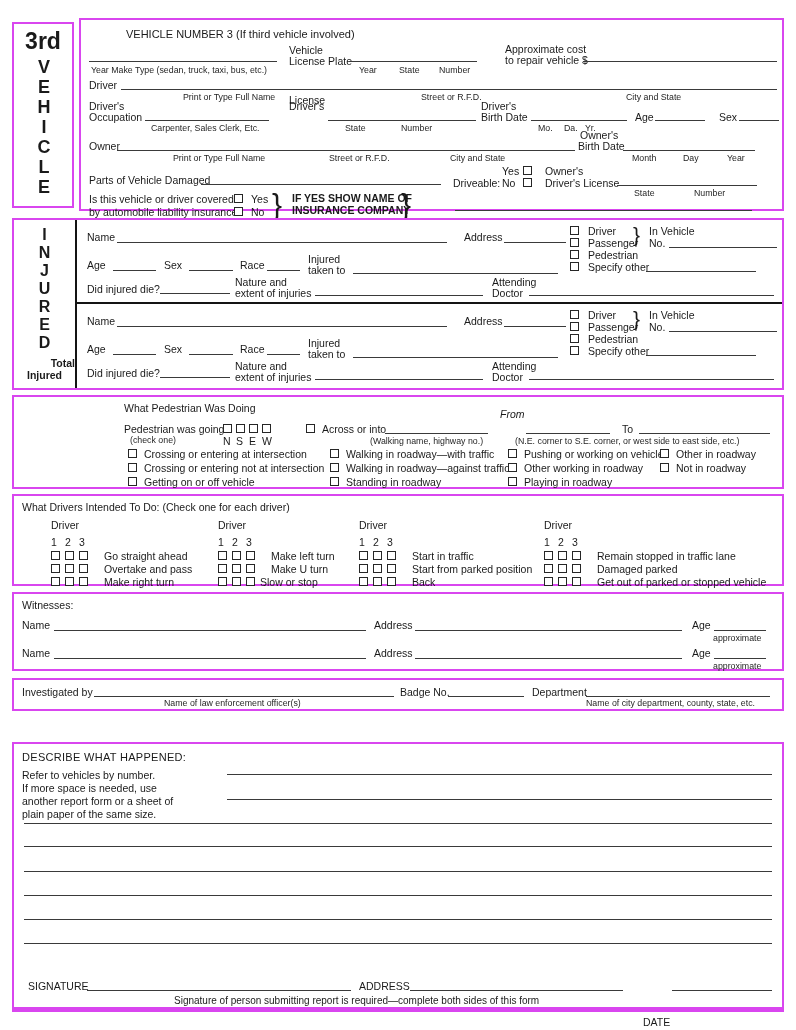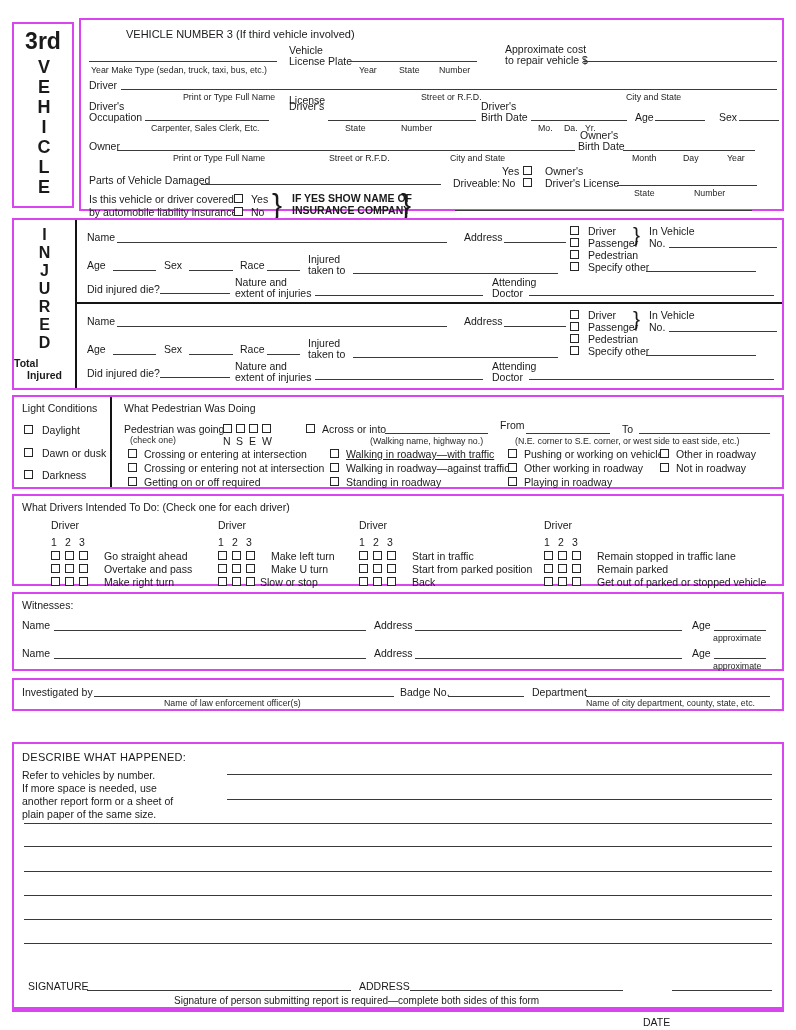--- a/index.html
+++ b/index.html
@@ -116,21 +116,21 @@
     <div class="brace" style="left:191px;top:170px;">}</div>
     <div class="lbl b" style="left:211px;top:173px;">IF YES SHOW NAME OF</div>
     <div class="lbl b" style="left:211px;top:185px;">INSURANCE COMPANY</div>
     <div class="brace" style="left:320px;top:170px;">}</div>
     <div class="ln" style="left:374px;top:189px;width:297px;"></div>
   </div>
 
   <div class="box" style="left:12px;top:218px;width:772px;height:172px;">
     <div style="position:absolute;left:0;top:0;bottom:0;width:63px;border-right:2px solid #141414;">
       <div class="vword" style="left:22px;top:6px;font-size:16px;letter-spacing:1px;">INJURED</div>
-      <div class="lbl b" style="left:0;top:138px;width:61px;text-align:left;">Total</div>
+      <div class="lbl b" style="left:0;top:138px;width:61px;text-align:right;">Total</div>
       <div class="lbl b" style="left:0;top:150px;width:61px;text-align:center;">Injured</div>
     </div>
 
     <div style="position:absolute;left:63px;top:0;right:0;height:84px;border-bottom:2px solid #141414;">
       <div class="lbl" style="left:10px;top:12px;">Name</div>
       <div class="ln" style="left:40px;top:21px;width:330px;"></div>
       <div class="lbl" style="left:387px;top:12px;">Address</div>
       <div class="ln" style="left:427px;top:21px;width:62px;"></div>
       <div class="cb" style="left:493px;top:6px;"></div>
       <div class="lbl" style="left:511px;top:6px;">Driver</div>
@@ -196,60 +196,51 @@
       <div class="lbl" style="left:158px;top:55px;">Nature and</div>
       <div class="lbl" style="left:158px;top:66px;">extent of injuries</div>
       <div class="ln" style="left:238px;top:72px;width:168px;"></div>
       <div class="lbl" style="left:415px;top:55px;">Attending</div>
       <div class="lbl" style="left:415px;top:66px;">Doctor</div>
       <div class="ln" style="left:452px;top:72px;width:245px;"></div>
     </div>
   </div>
 
   <div class="box" style="left:12px;top:395px;width:772px;height:94px;">
-    <div style="position:absolute;left:0;top:0;bottom:0;width:98px;border-right:2px solid #141414;">
-      <div class="lbl" style="left:8px;top:6px;">Light Conditions</div>
-      <div class="cb" style="left:10px;top:28px;"></div>
-      <div class="lbl" style="left:28px;top:28px;">Daylight</div>
-      <div class="cb" style="left:10px;top:51px;"></div>
-      <div class="lbl" style="left:28px;top:51px;">Dawn or dusk</div>
-      <div class="cb" style="left:10px;top:73px;"></div>
-      <div class="lbl" style="left:28px;top:73px;">Darkness</div>
-    </div>
 
     <div class="lbl" style="left:110px;top:6px;">What Pedestrian Was Doing</div>
     <div class="lbl" style="left:110px;top:27px;">Pedestrian was going</div>
     <div class="cb" style="left:209px;top:27px;"></div>
     <div class="cb" style="left:222px;top:27px;"></div>
     <div class="cb" style="left:235px;top:27px;"></div>
     <div class="cb" style="left:248px;top:27px;"></div>
     <div class="lbl sm" style="left:116px;top:39px;">(check one)</div>
     <div class="lbl" style="left:209px;top:39px;">N</div>
     <div class="lbl" style="left:222px;top:39px;">S</div>
     <div class="lbl" style="left:235px;top:39px;">E</div>
     <div class="lbl" style="left:248px;top:39px;">W</div>
     <div class="cb" style="left:292px;top:27px;"></div>
     <div class="lbl" style="left:308px;top:27px;">Across or into</div>
     <div class="ln" style="left:371px;top:35px;width:103px;"></div>
     <div class="lbl sm" style="left:356px;top:40px;">(Walking name, highway no.)</div>
-    <div class="lbl" style="left:486px;top:23px;">From</div>
+    <div class="lbl" style="left:486px;top:12px;font-style:italic;">From</div>
     <div class="ln" style="left:512px;top:35px;width:84px;"></div>
     <div class="lbl" style="left:608px;top:27px;">To</div>
     <div class="ln" style="left:625px;top:35px;width:131px;"></div>
     <div class="lbl sm" style="left:501px;top:40px;">(N.E. corner to S.E. corner, or west side to east side, etc.)</div>
 
     <div class="cb" style="left:114px;top:52px;"></div>
     <div class="lbl" style="left:130px;top:52px;">Crossing or entering at intersection</div>
     <div class="cb" style="left:114px;top:66px;"></div>
     <div class="lbl" style="left:130px;top:66px;">Crossing or entering not at intersection</div>
     <div class="cb" style="left:114px;top:80px;"></div>
-    <div class="lbl" style="left:130px;top:80px;">Getting on or off required</div>
+    <div class="lbl" style="left:130px;top:80px;">Getting on or off vehicle</div>
 
     <div class="cb" style="left:316px;top:52px;"></div>
-    <div class="lbl" style="left:332px;top:52px;text-decoration:underline;">Walking in roadway—with traffic</div>
+    <div class="lbl" style="left:332px;top:52px;">Walking in roadway—with traffic</div>
     <div class="cb" style="left:316px;top:66px;"></div>
     <div class="lbl" style="left:332px;top:66px;">Walking in roadway—against traffic</div>
     <div class="cb" style="left:316px;top:80px;"></div>
     <div class="lbl" style="left:332px;top:80px;">Standing in roadway</div>
 
     <div class="cb" style="left:494px;top:52px;"></div>
     <div class="lbl" style="left:510px;top:52px;">Pushing or working on vehicle</div>
     <div class="cb" style="left:494px;top:66px;"></div>
     <div class="lbl" style="left:510px;top:66px;">Other working in roadway</div>
     <div class="cb" style="left:494px;top:80px;"></div>
@@ -285,21 +276,21 @@
       <div class="drvrow" style="left:0;top:36px;"><span class="num">1</span><span class="num">2</span><span class="num">3</span></div>
       <div class="drvrow" style="left:0;top:50px;"><span class="cbx"></span><span class="cbx"></span><span class="cbx"></span><span class="inl" style="margin-left:11px;">Start in traffic</span></div>
       <div class="drvrow" style="left:0;top:63px;"><span class="cbx"></span><span class="cbx"></span><span class="cbx"></span><span class="inl" style="margin-left:11px;">Start from parked position</span></div>
       <div class="drvrow" style="left:0;top:76px;"><span class="cbx"></span><span class="cbx"></span><span class="cbx"></span><span class="inl" style="margin-left:11px;">Back</span></div>
     </div>
 
     <div style="position:absolute;left:530px;top:0;">
       <div class="lbl" style="left:0;top:24px;">Driver</div>
       <div class="drvrow" style="left:0;top:36px;"><span class="num">1</span><span class="num">2</span><span class="num">3</span></div>
       <div class="drvrow" style="left:0;top:50px;"><span class="cbx"></span><span class="cbx"></span><span class="cbx"></span><span class="inl" style="margin-left:11px;">Remain stopped in traffic lane</span></div>
-      <div class="drvrow" style="left:0;top:63px;"><span class="cbx"></span><span class="cbx"></span><span class="cbx"></span><span class="inl" style="margin-left:11px;">Remain parked</span></div>
+      <div class="drvrow" style="left:0;top:63px;"><span class="cbx"></span><span class="cbx"></span><span class="cbx"></span><span class="inl" style="margin-left:11px;">Damaged parked</span></div>
       <div class="drvrow" style="left:0;top:76px;"><span class="cbx"></span><span class="cbx"></span><span class="cbx"></span><span class="inl" style="margin-left:11px;">Get out of parked or stopped vehicle</span></div>
     </div>
   </div>
 
   <div class="box" style="left:12px;top:592px;width:772px;height:79px;">
     <div class="lbl" style="left:8px;top:6px;">Witnesses:</div>
     <div class="lbl" style="left:8px;top:26px;">Name</div>
     <div class="ln" style="left:40px;top:35px;width:312px;"></div>
     <div class="lbl" style="left:360px;top:26px;">Address</div>
     <div class="ln" style="left:401px;top:35px;width:267px;"></div>

